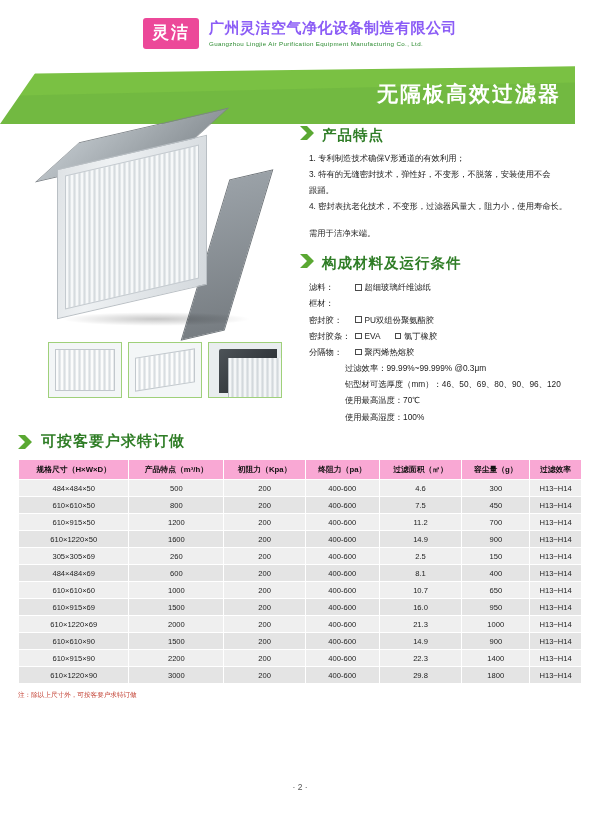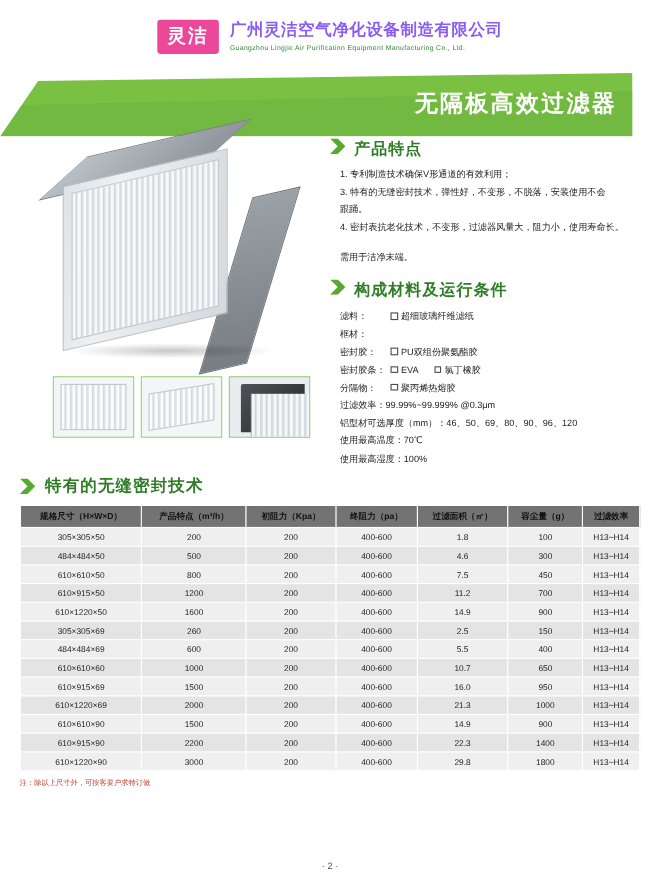--- a/index.html
+++ b/index.html
@@ -133,29 +133,29 @@
   .gap { height: 12px; }
 
   .matrow { display: flex; flex-wrap: wrap; font-size: 8.3px; line-height: 1.95; }
   .matlabel { width: 46px; flex: 0 0 46px; }
   .optwrap { display: flex; flex-wrap: wrap; gap: 0 14px; flex: 1; }
   .opt { display: flex; align-items: center; gap: 3px; white-space: nowrap; }
   .box {
     display: inline-block; width: 6.5px; height: 6.5px;
     border: 1px solid #4a4a4a; background: #fff;
   }
-  .plain { font-size: 8.3px; line-height: 1.95; }
+  .plain { font-size: 8.3px; line-height: 1.95; margin-left: 36px; }
 
   
   .tbl-sec { position: absolute; left: 18px; top: 432px; width: 564px; }
   .tbl-head { display: flex; align-items: center; gap: 8px; margin-bottom: 8px; }
   .tbl-title { font-size: 15px; font-weight: bold; color: #2f7d26; letter-spacing: 1px; }
   table { width: 100%; border-collapse: collapse; font-size: 7.6px; }
   thead th {
-    background: #737373; color: #111; font-weight: bold;
+    background: #f9a8d4; color: #111; font-weight: bold;
     border: 1px solid #ffffff; padding: 4px 2px; 
     font-size: 7.8px;
   }
   tbody td {
     border: 1px solid #ffffff; padding: 3.5px 2px; text-align: center;
     background: #efefef; color: #222;
   }
   tbody tr:nth-child(even) td { background: #e4e4e4; }
   .note { font-size: 6.6px; color: #c0392b; margin-top: 7px; }
 
@@ -292,46 +292,37 @@
       <div class="plain">使用最高温度：70℃</div>
       <div class="plain">使用最高湿度：100%</div>
     </div>
   </div>
 
   <div class="tbl-sec">
     <div class="tbl-head">
       <svg class="arrow-ico" viewBox="0 0 15 14">
         <path d="M0 0 L7 0 L14 7 L7 14 L0 14 L7 7 Z" fill="#5aa832"></path>
       </svg>
-      <div class="tbl-title">特有的无缝密封技术</div>
+      <div class="tbl-title">可按客要户求特订做</div>
     </div>
 
     <table>
       <thead>
         <tr>
           <th>规格尺寸（H×W×D）</th>
           <th>产品特点（m³/h）</th>
           <th>初阻力（Kpa）</th>
           <th>终阻力（pa）</th>
           <th>过滤面积（㎡）</th>
           <th>容尘量（g）</th>
           <th>过滤效率</th>
         </tr>
       </thead>
       <tbody>
         <tr>
-          <td>305×305×50</td>
-          <td>200</td>
-          <td>200</td>
-          <td>400-600</td>
-          <td>1.8</td>
-          <td>100</td>
-          <td>H13~H14</td>
-        </tr>
-        <tr>
           <td>484×484×50</td>
           <td>500</td>
           <td>200</td>
           <td>400-600</td>
           <td>4.6</td>
           <td>300</td>
           <td>H13~H14</td>
         </tr>
         <tr>
           <td>610×610×50</td>
@@ -367,21 +358,21 @@
           <td>400-600</td>
           <td>2.5</td>
           <td>150</td>
           <td>H13~H14</td>
         </tr>
         <tr>
           <td>484×484×69</td>
           <td>600</td>
           <td>200</td>
           <td>400-600</td>
-          <td>5.5</td>
+          <td>8.1</td>
           <td>400</td>
           <td>H13~H14</td>
         </tr>
         <tr>
           <td>610×610×60</td>
           <td>1000</td>
           <td>200</td>
           <td>400-600</td>
           <td>10.7</td>
           <td>650</td>

